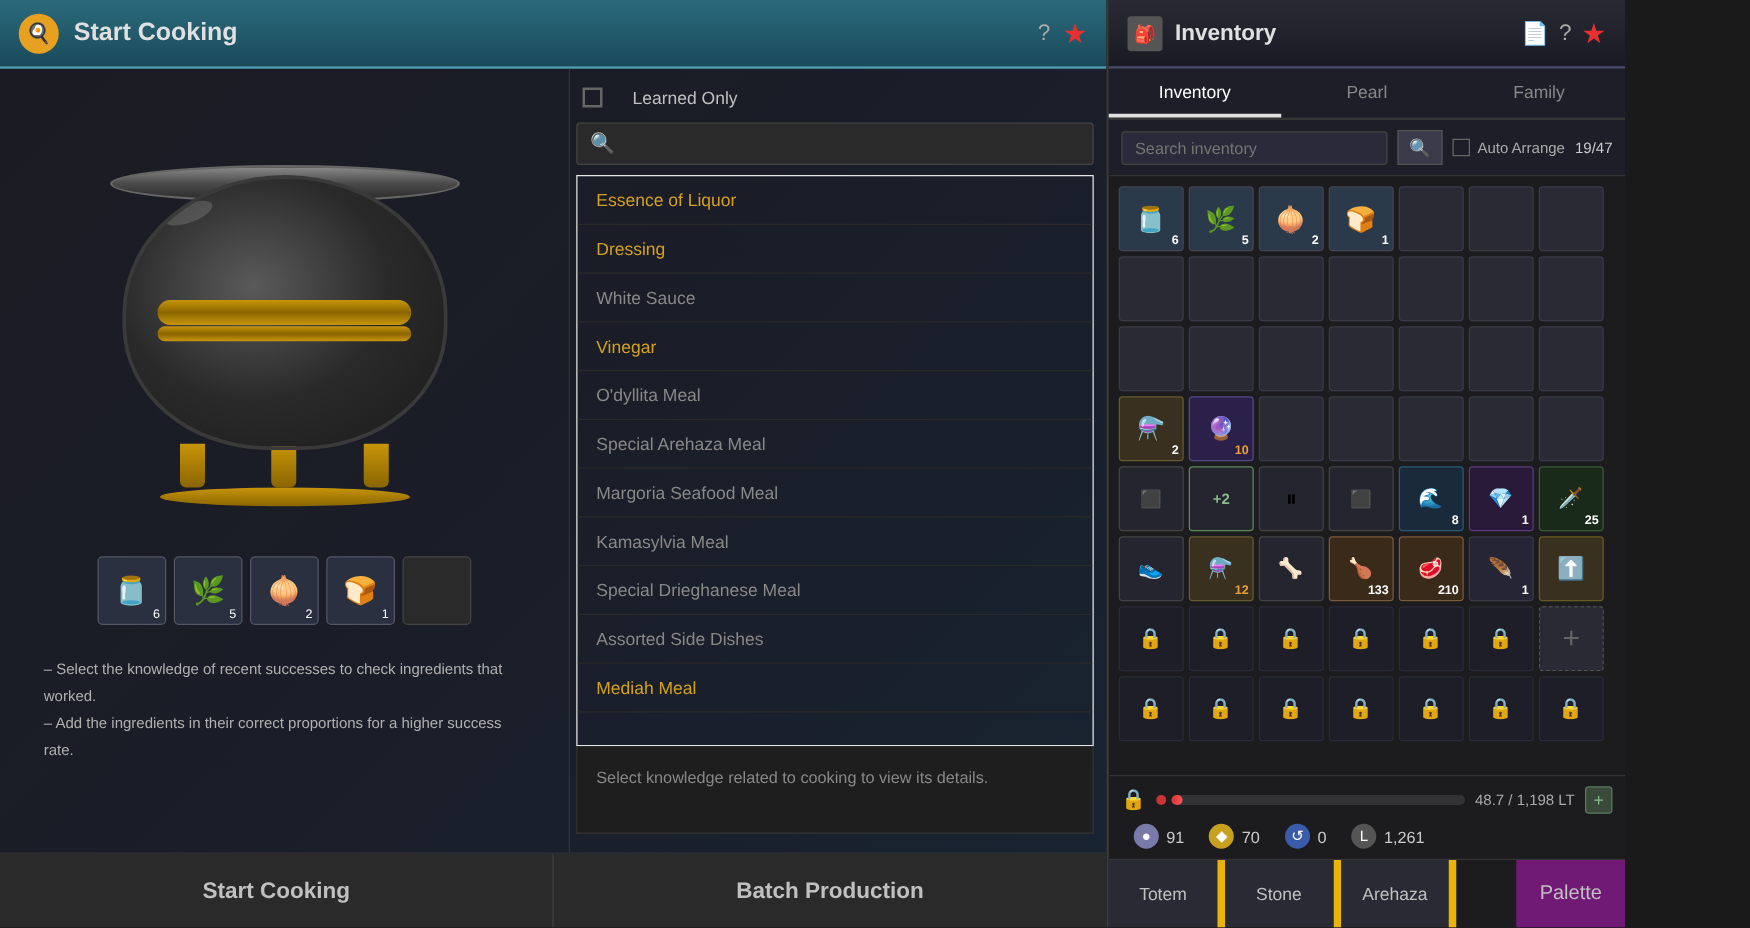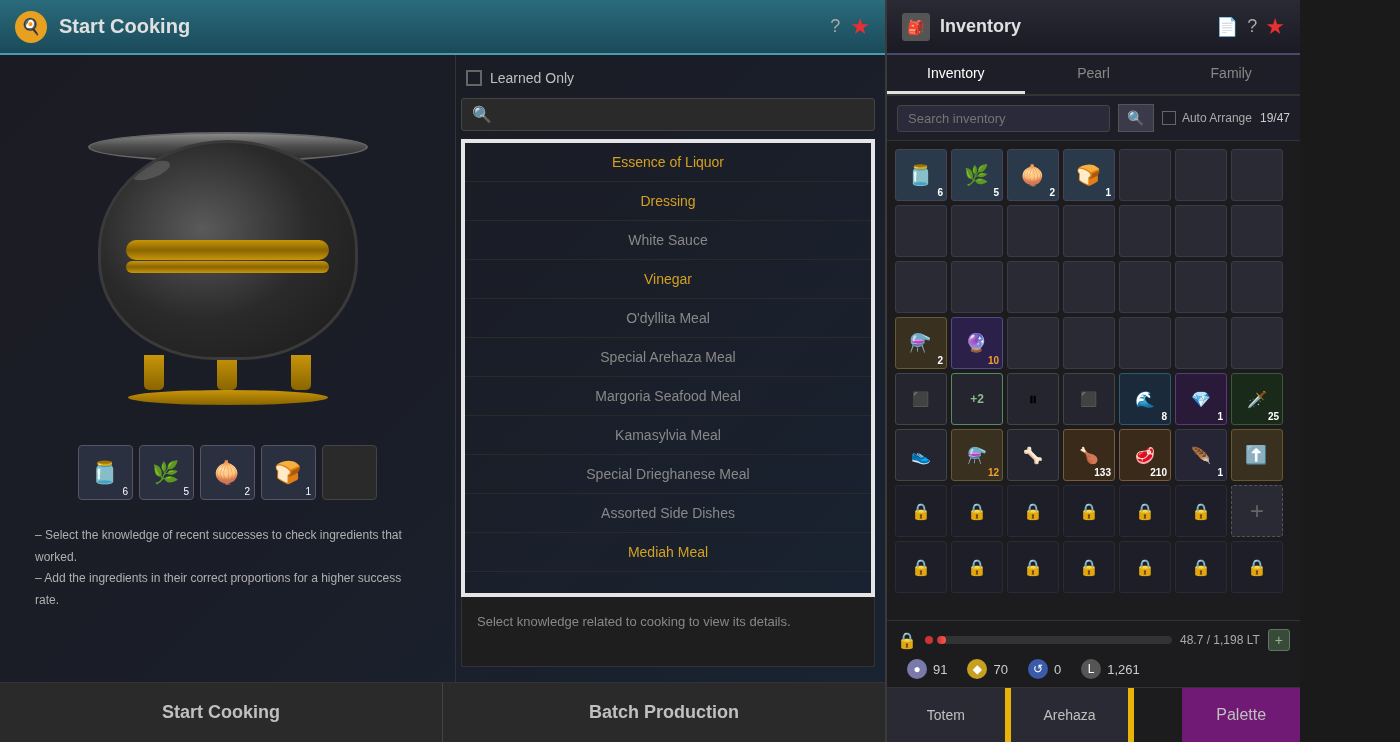--- a/index.html
+++ b/index.html
@@ -238,21 +238,21 @@
       width: 430px;
       display: flex;
       flex-direction: column;
       padding: 15px 10px 15px 5px;
       border-left: 1px solid #333;
     }
 
     .learned-only-row {
       display: flex;
       align-items: center;
-      gap: 8px;
+      gap: 24px;
       margin-bottom: 12px;
       padding-left: 5px;
     }
 
     .checkbox {
       width: 16px;
       height: 16px;
       border: 2px solid #666;
       background: transparent;
       display: inline-block;
@@ -284,22 +284,21 @@
       border: none;
       outline: none;
       color: #ccc;
       font-size: 14px;
       flex: 1;
     }
 
     .recipe-list {
       flex: 1;
       overflow-y: auto;
-      border: 4px solid #e5e5e5;
-      text-align: center;
+      border: 1px solid #e5e5e5;
     }
 
     .recipe-item {
       padding: 11px 15px;
       cursor: pointer;
       border-bottom: 1px solid #2a2a2a;
       font-size: 14px;
       color: #888;
     }
 
@@ -978,17 +977,18 @@
       </div>
       <div class="currency-item">
         <div class="currency-icon gray">L</div>
         <span class="currency-value">1,261</span>
       </div>
     </div>
   </div>
 
   <div class="inv-footer">
     <button class="inv-footer-btn">Totem</button>
+    <button class="inv-footer-btn">Stone</button>
     <button class="inv-footer-btn">Arehaza</button>
     <button class="inv-footer-btn delete-btn">Palette</button>
   </div>
 
 </div>
 
 </body></html>

